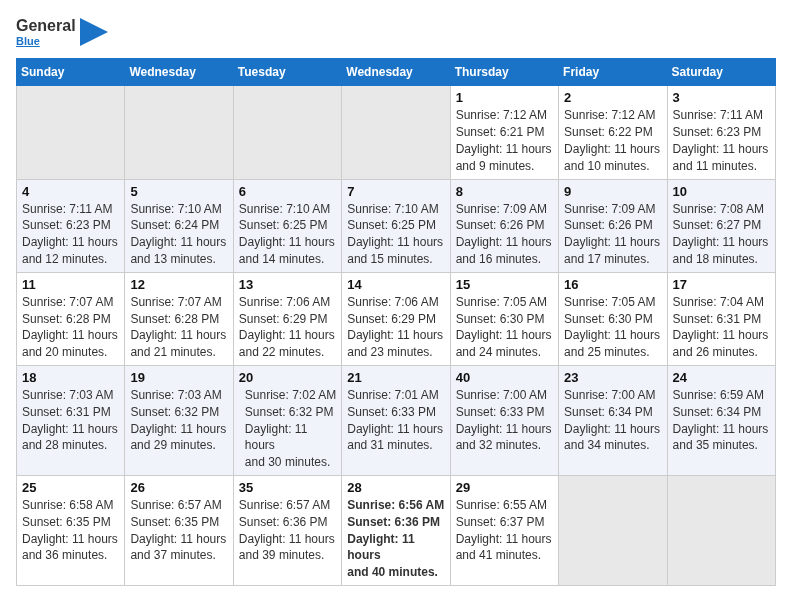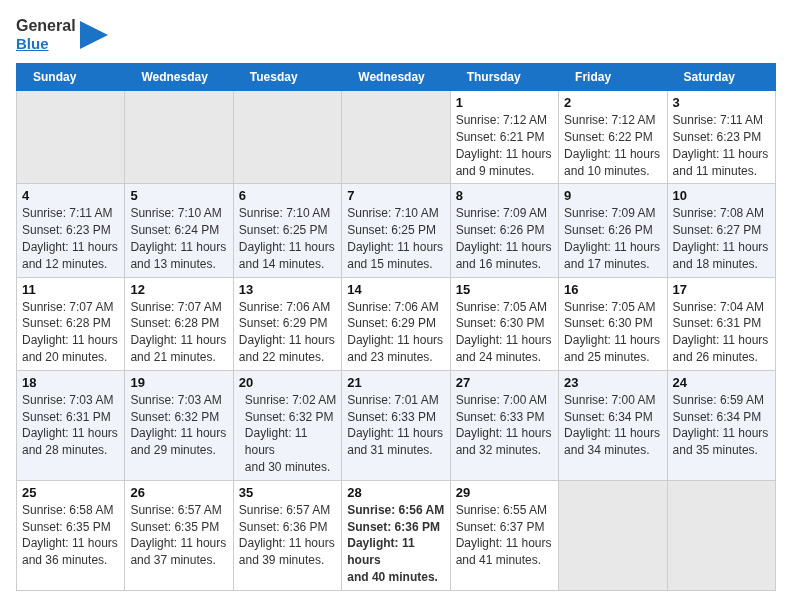--- a/index.html
+++ b/index.html
@@ -37,21 +37,21 @@
     table {
       width: 100%;
       border-collapse: collapse;
       table-layout: fixed;
     }
     thead tr th {
       background-color: #1a73c7;
       color: #fff;
       font-size: 12px;
       font-weight: bold;
-      padding: 6px 16px;
+      padding: 6px 4px;
       text-align: left;
       border: 1px solid #1a73c7;
     }
     tbody tr td {
       border: 1px solid #ccc;
       vertical-align: top;
       padding: 4px 5px;
       font-size: 10.5px;
       color: #222;
       height: 88px;
@@ -77,21 +77,21 @@
       background-color: #e8e8e8 !important;
     }
   </style>
 </head>
 <body>
 
 <div class="header-area">
   <div class="logo">
     <div style="display:flex;flex-direction:column;align-items:flex-start;line-height:1.2">
       <span style="font-size:16px;font-weight:bold;color:#333;">General</span>
-      <span style="font-size:15px;font-weight:bold;color:#1a73c7;text-decoration:underline;">Blue</span>
+      <span style="font-size:11px;font-weight:bold;color:#1a73c7;text-decoration:underline;">Blue</span>
     </div>
     <svg width="28" height="28" viewBox="0 0 28 28">
       <polygon points="0,0 28,14 0,28" fill="#1a73c7"></polygon>
     </svg>
   </div>
   <div class="title-area">
     <div class="month-year"></div>
     <div class="location"></div>
   </div>
 </div>
@@ -261,21 +261,21 @@
 and 30 minutes.</div>
         </td>
         <td>
           <div class="day-number">21</div>
           <div class="day-info" style="white-space: pre-line;">Sunrise: 7:01 AM
 Sunset: 6:33 PM
 Daylight: 11 hours
 and 31 minutes.</div>
         </td>
         <td>
-          <div class="day-number">27</div>
+          <div class="day-number">40</div>
           <div class="day-info" style="white-space: pre-line;">Sunrise: 7:00 AM
 Sunset: 6:33 PM
 Daylight: 11 hours
 and 32 minutes.</div>
         </td>
         <td>
           <div class="day-number">23</div>
           <div class="day-info" style="white-space: pre-line;">Sunrise: 7:00 AM
 Sunset: 6:34 PM
 Daylight: 11 hours

